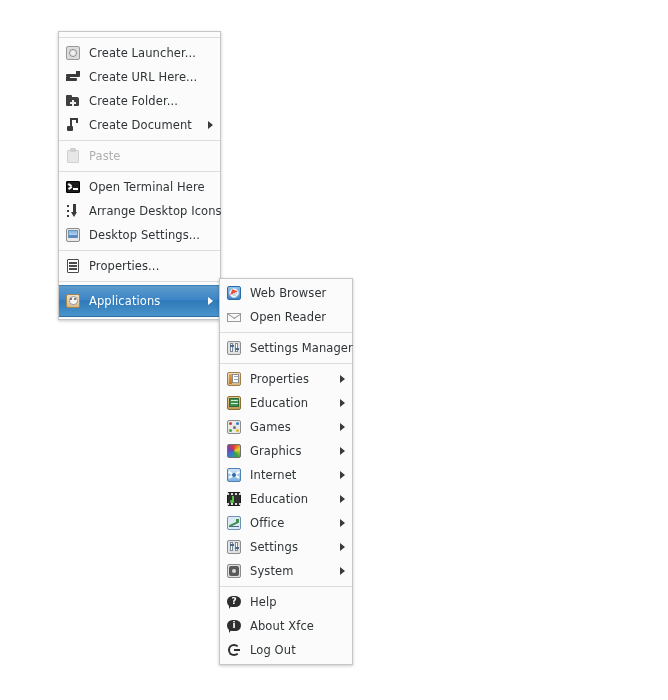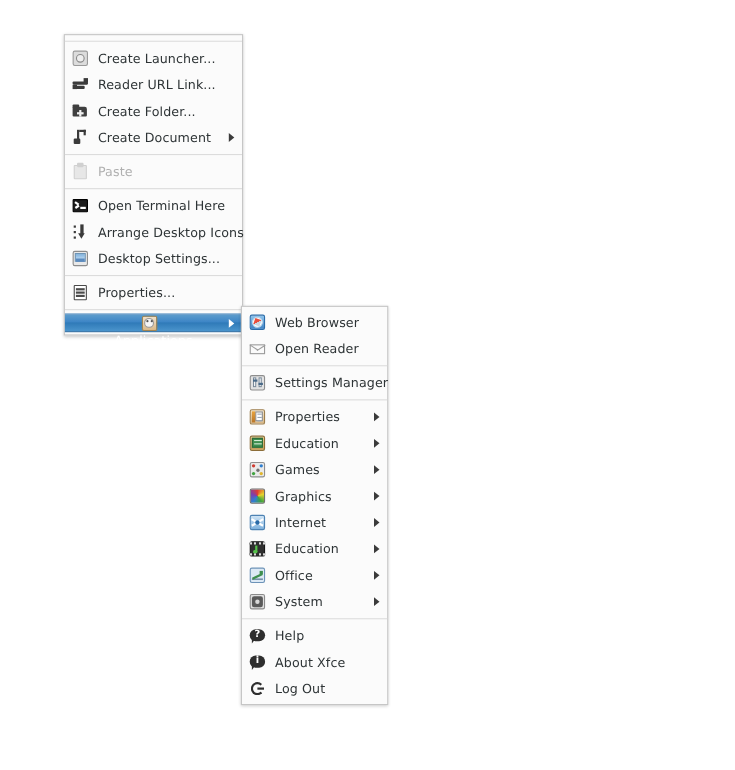--- a/index.html
+++ b/index.html
@@ -47,22 +47,21 @@
     line-height: 16px;
     letter-spacing: 0.1px;
   }
   .mi.disabled .lbl { color: #b0b0b0; }
   .mi.disabled .ico { opacity: 0.45; }
 
   .mi.selected {
     background: linear-gradient(to bottom, #5c9ccc 0%, #3d85c6 45%, #2f7ab8 50%, #4a94cc 100%);
     border-top: 1px solid #3a7fb8;
     border-bottom: 1px solid #2f6ea5;
-    height: 17px;
-    flex-direction: column;
+    height: 32px;
   }
   .mi.selected .lbl { color: #ffffff; }
 
   .arrow {
     position: absolute;
     right: 7px;
     top: 50%;
     transform: translateY(-50%);
     width: 0; height: 0;
     border-left: 5px solid #3b3b3b;
@@ -247,21 +246,21 @@
       </div>
       <div class="mi">
         <span class="ico">
           <span class="ic i-url">
             <i class="r2"></i>
             <i class="bar"></i>
             <i class="d"></i>
             <i class="l"></i>
           </span>
         </span>
-        <span class="lbl">Reader URL Link...</span>
+        <span class="lbl">Create URL Here...</span>
       </div>
       <div class="mi">
         <span class="ico">
           <span class="ic i-folder">
             <i class="tab"></i>
             <i class="f"></i>
             <i class="p1"></i>
             <i class="p2"></i>
           </span>
         </span>
@@ -463,20 +462,33 @@
             <i class="ax"></i>
             <i class="ch"></i>
             <i class="dt"></i>
           </span>
         </span>
         <span class="lbl">Office</span>
         <span class="arrow"></span>
       </div>
       <div class="mi">
         <span class="ico">
+          <span class="ic i-set">
+            <i class="frame"></i>
+            <i class="b1"></i>
+            <i class="b2"></i>
+            <i class="k1"></i>
+            <i class="k2"></i>
+          </span>
+        </span>
+        <span class="lbl">Settings</span>
+        <span class="arrow"></span>
+      </div>
+      <div class="mi">
+        <span class="ico">
           <span class="ic i-sys">
             <i class="frame"></i>
             <i class="in"></i>
             <i class="sp"></i>
           </span>
         </span>
         <span class="lbl">System</span>
         <span class="arrow"></span>
       </div>
       <div class="sep"></div>

